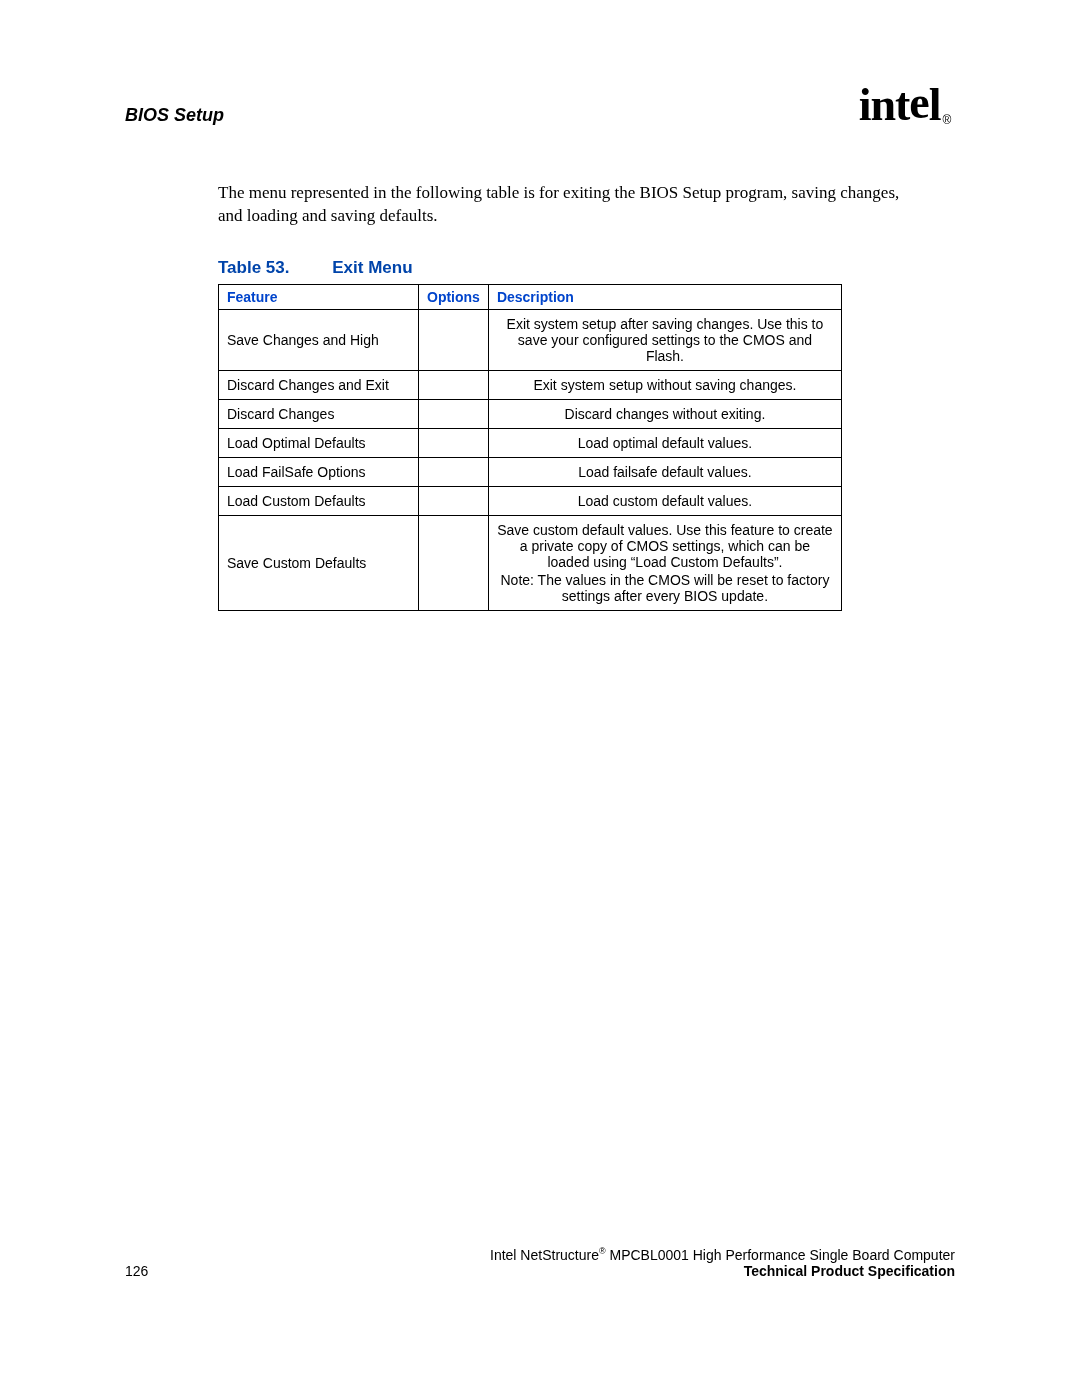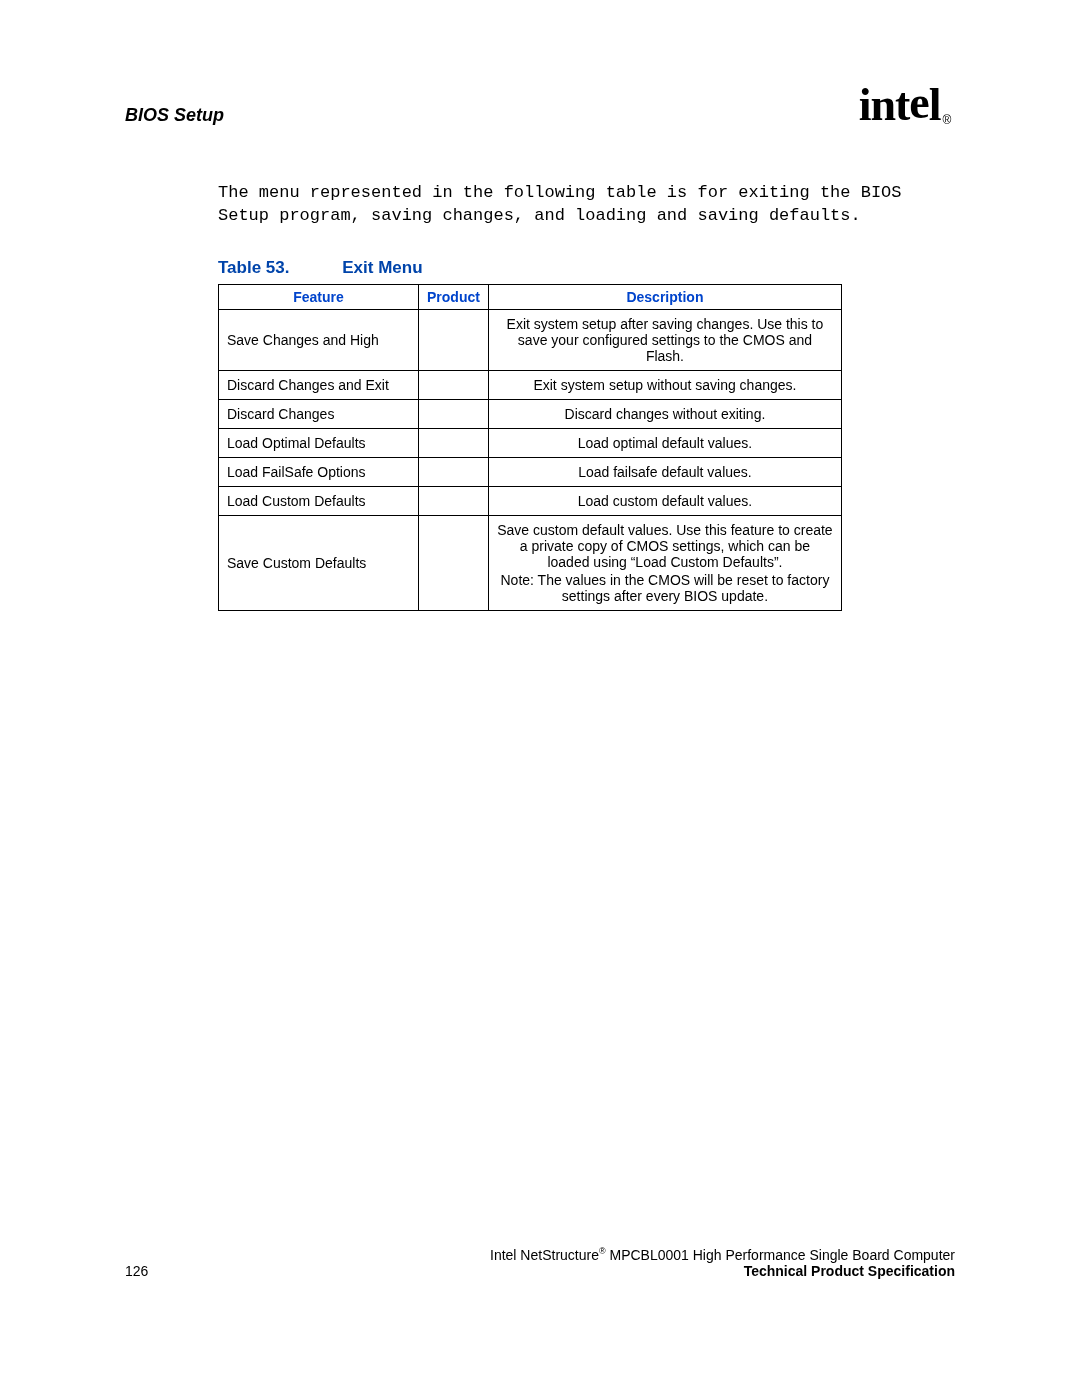--- a/index.html
+++ b/index.html
@@ -47,53 +47,52 @@
     .intel-logo .logo-sub {
       display: inline-block;
       transform: translateY(-2px);
     }
     .intel-logo .reg {
       font-size: 12px;
       vertical-align: sub;
       margin-left: 2px;
     }
     .intro {
-      font-family: Liberation Mono, monospace;
+      font-family: Liberation Serif, serif;
       font-size: 17px;
       line-height: 1.35;
       margin-left: 93px;
       margin-bottom: 30px;
       max-width: 700px;
       margin-top: 31px;
     }
     .table-caption {
       font-weight: bold;
       color: #0044aa;
       font-size: 17px;
       margin-bottom: 6px;
       margin-left: 93px;
     }
     .table-caption .tnum { display:inline-block; }
-    .table-caption .tname { display:inline-block; margin-left: 48px; }
+    .table-caption .tname { display:inline-block; margin-left: 38px; }
     table {
       border-collapse: collapse;
       margin-left: 93px;
       width: 624px;
       font-size: 14px;
     }
     th, td {
       border: 1px solid #000;
       padding: 4px 8px;
       text-align: left;
       vertical-align: middle;
     }
     th {
       font-weight: bold;
       color: #0044cc;
-      text-align: center;
     }
     th.col-feature { width: 200px; }
     th.col-options { width: 62px; }
     th.col-desc { }
     td.col-desc p { margin: 2px 0; text-align: center; }
     td.col-desc p + p { margin-top: 2px; }
     .footer {
       position: absolute;
       bottom: 118px;
       left: 125px;
@@ -127,21 +126,21 @@
 
   <div class="table-caption">
     <span class="tnum">Table 53.</span>
     <span class="tname">Exit Menu</span>
   </div>
 
   <table>
     <thead>
       <tr>
         <th class="col-feature">Feature</th>
-        <th class="col-options">Product</th>
+        <th class="col-options">Options</th>
         <th class="col-desc">Description</th>
       </tr>
     </thead>
     <tbody id="tbody">
         <tr>
           <td>Save Changes and High</td>
           <td></td>
           <td class="col-desc">
             <p>Exit system setup after saving changes. Use this to save your configured settings to the CMOS and Flash.</p>
           </td>

